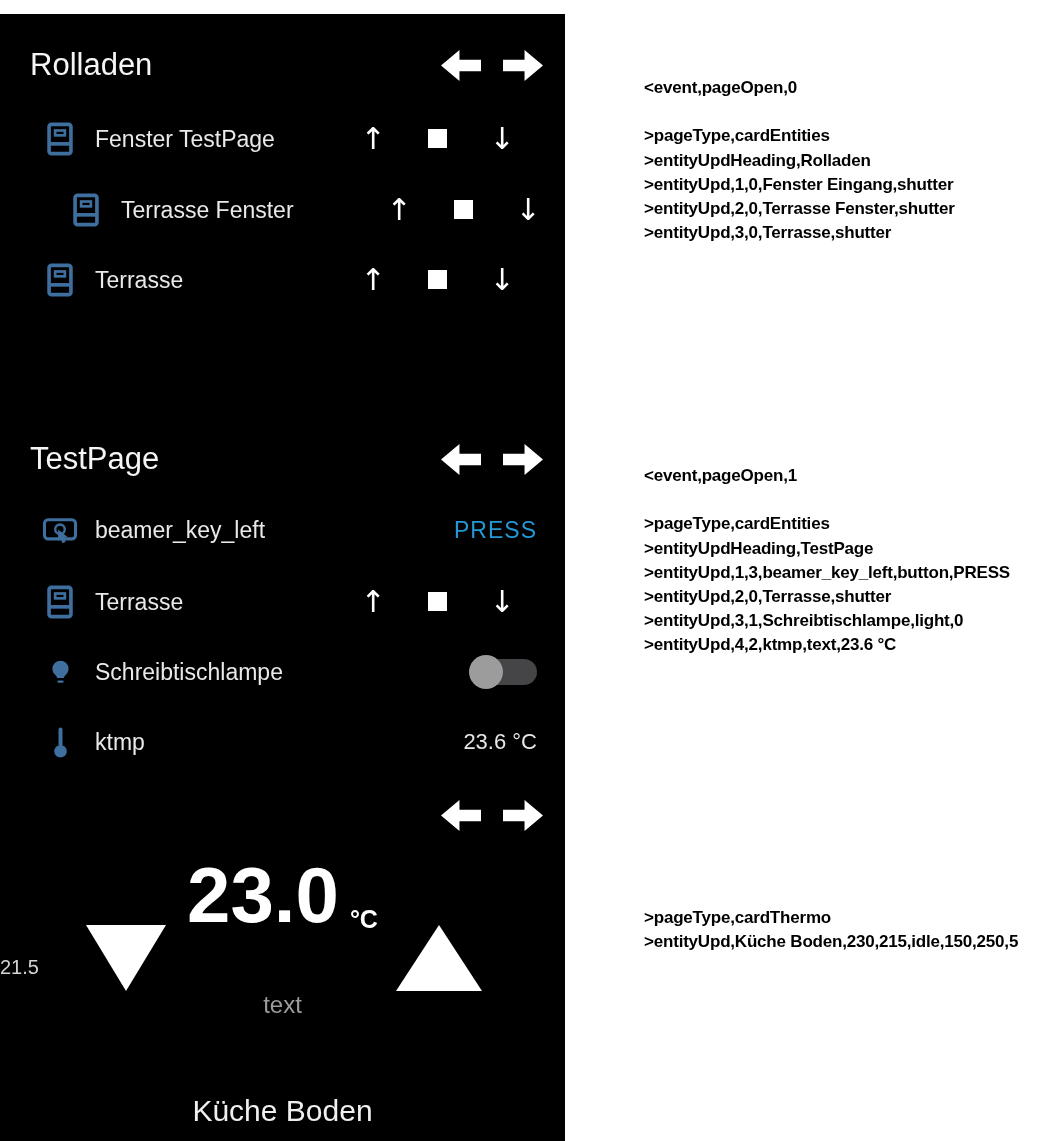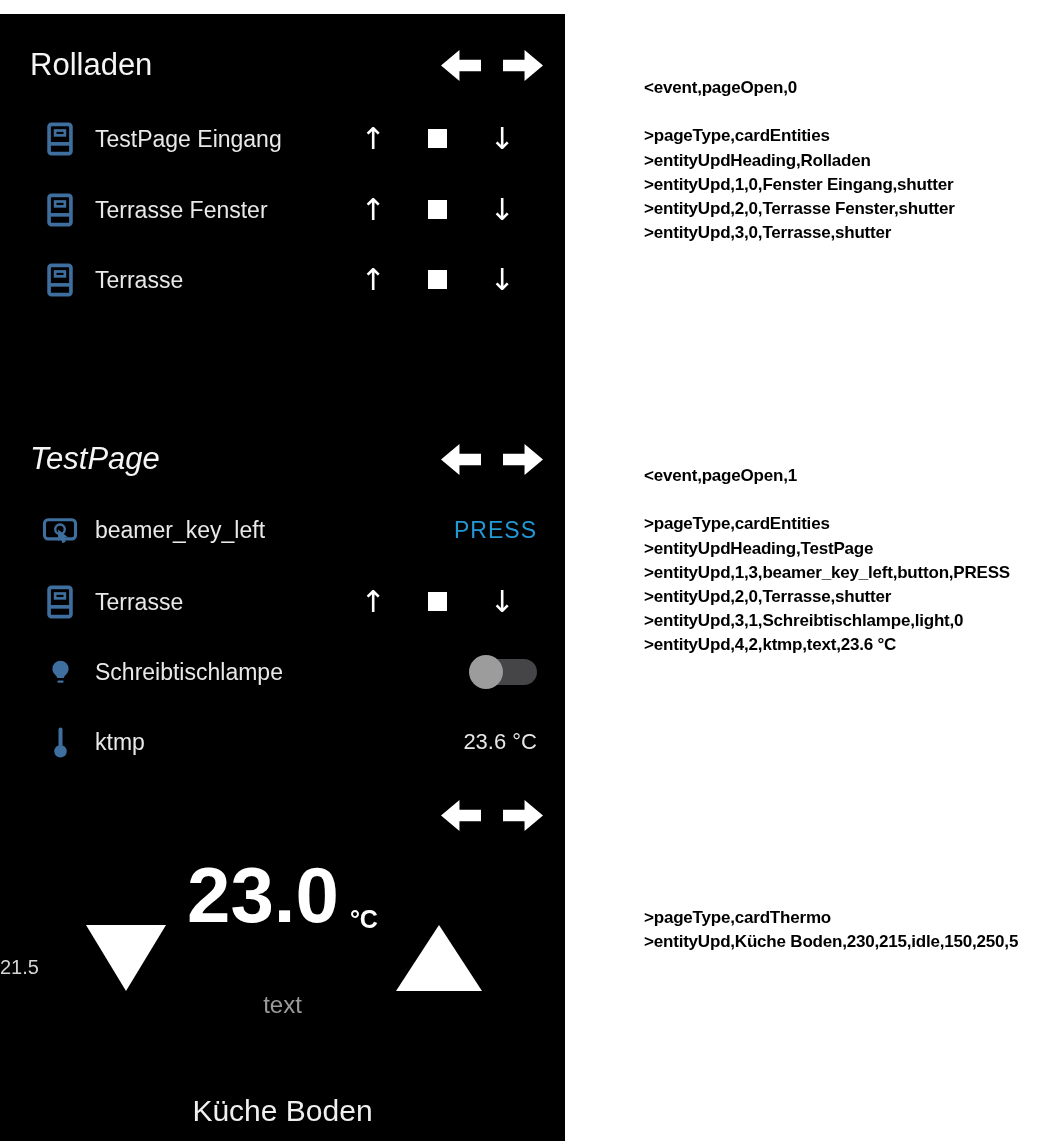--- a/index.html
+++ b/index.html
@@ -79,27 +79,27 @@
   </div>
 
   <div class="row" style="top:103px;">
     <span class="row-icon">
       <svg class="svg-shutter" viewBox="0 0 24 28">
           <rect class="ln" x="3" y="2" width="18" height="24" rx="2"></rect>
           <rect class="ln2" x="8" y="7" width="8" height="4"></rect>
           <path class="ln" d="M3,18 H21"></path>
         </svg>
     </span>
-    <span class="row-label">TestPage Eingang</span>
-    <span class="ctl ctl-up">↑</span>
-    <span class="ctl ctl-stop"><span class="sq"></span></span>
-    <span class="ctl ctl-down">↓</span>
-  </div>
-
-  <div class="row" style="top:174px;">
+    <span class="row-label">Fenster TestPage</span>
+    <span class="ctl ctl-up">↑</span>
+    <span class="ctl ctl-stop"><span class="sq"></span></span>
+    <span class="ctl ctl-down">↓</span>
+  </div>
+
+  <div class="row" style="top:174px;margin-left:26px;">
     <span class="row-icon">
       <svg class="svg-shutter" viewBox="0 0 24 28">
           <rect class="ln" x="3" y="2" width="18" height="24" rx="2"></rect>
           <rect class="ln2" x="8" y="7" width="8" height="4"></rect>
           <path class="ln" d="M3,18 H21"></path>
         </svg>
     </span>
     <span class="row-label">Terrasse Fenster</span>
     <span class="ctl ctl-up">↑</span>
     <span class="ctl ctl-stop"><span class="sq"></span></span>
@@ -113,21 +113,21 @@
           <rect class="ln2" x="8" y="7" width="8" height="4"></rect>
           <path class="ln" d="M3,18 H21"></path>
         </svg>
     </span>
     <span class="row-label">Terrasse</span>
     <span class="ctl ctl-up">↑</span>
     <span class="ctl ctl-stop"><span class="sq"></span></span>
     <span class="ctl ctl-down">↓</span>
   </div>
 
-  <div class="card-header" style="top:422px;font-style:italic;">TestPage</div>
+  <div class="card-header" style="top:422px;">TestPage</div>
   <div class="nav" style="top:430px;">
     <span class="nav-btn">
       <svg viewBox="0 0 26 20">
           <polygon points="26,6.3 12,6.3 12,0 0,10 12,20 12,13.7 26,13.7"></polygon>
         </svg>
     </span>
     <span class="nav-btn">
       <svg viewBox="0 0 26 20">
           <polygon points="0,6.3 14,6.3 14,0 26,10 14,20 14,13.7 0,13.7"></polygon>
         </svg>

